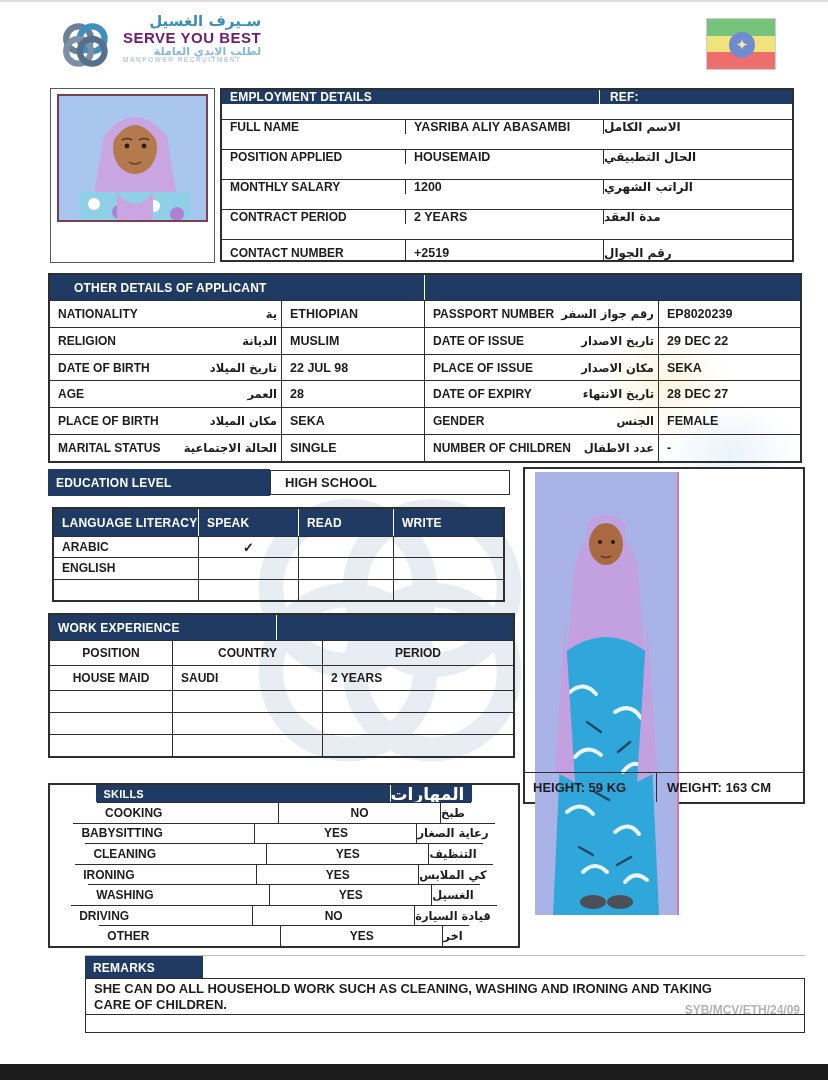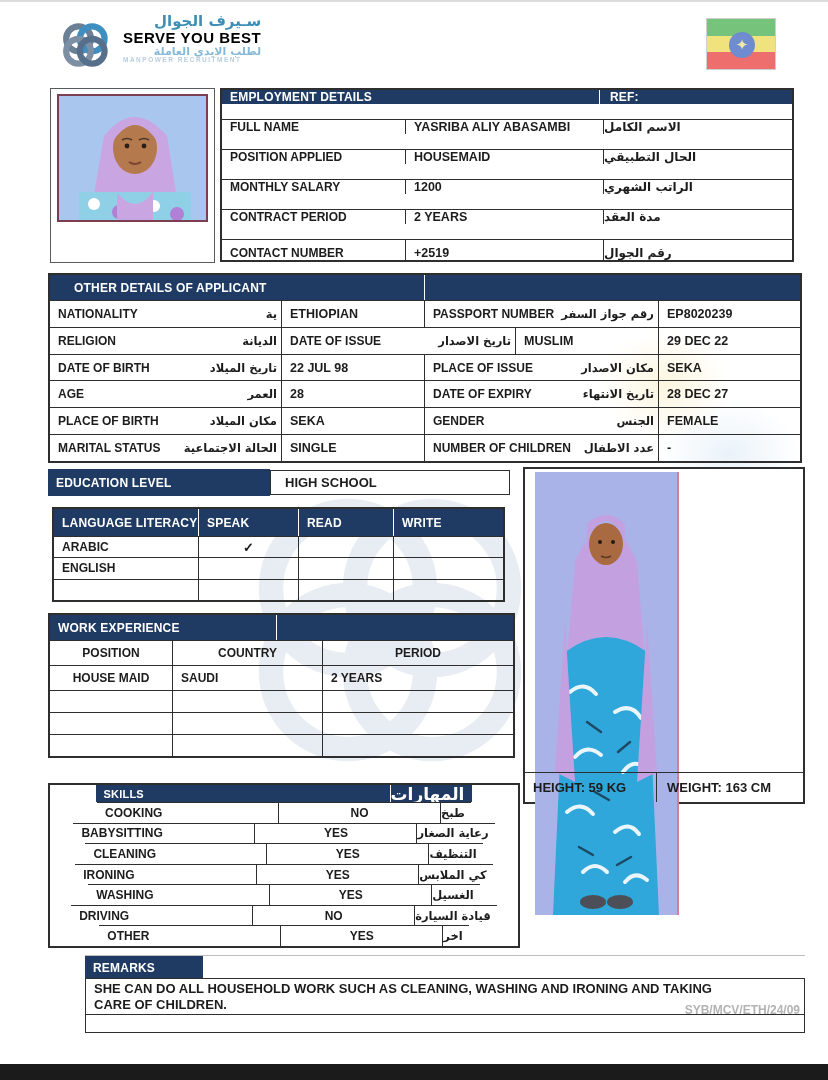--- a/index.html
+++ b/index.html
@@ -15,21 +15,21 @@
   .abs { position: absolute; }
   .navy { background: #1F3B63; color: #ffffff; }
 
   .page-top-line { position:absolute; left:0; top:0; width:828px; height:2px; background:#dcdcdc; }
   .bottom-bar { position:absolute; left:0; top:1064px; width:828px; height:16px; background:#1b1b1b; }
 
   
   .logo-wrap { position:absolute; left:55px; top:14px; display:flex; align-items:flex-start; }
   .logo-text { margin-left:6px; line-height:1.05; }
   .logo-ar { color:#3d8fb5; font-size:15px; font-weight:bold; letter-spacing:2px; }
-  .logo-en { color:#000000; font-size:15px; font-weight:bold; letter-spacing:.5px; }
+  .logo-en { color:#701a75; font-size:15px; font-weight:bold; letter-spacing:.5px; }
   .logo-tag-ar { color:#86b9d8; font-size:11px; font-weight:bold; }
   .logo-tag-en { color:#b9cedd; font-size:6.5px; font-weight:bold; letter-spacing:1.5px; }
 
   .flag { position:absolute; left:706px; top:18px; width:70px; height:52px; border:1px solid #cfcfcf; display:flex; flex-direction:column; }
   .flag .stripe { flex:1; }
   .flag .g { background:#76c47c; } .flag .y { background:#f0e27c; } .flag .r { background:#ee6d6d; }
   .flag .emblem { position:absolute; left:22px; top:13px; width:26px; height:26px; border-radius:50%;
      background:#6f8cd0; display:flex; align-items:center; justify-content:center; color:#f2e9a8; font-size:15px; }
 
   
@@ -142,21 +142,21 @@
     <svg width="62" height="62" viewBox="0 0 100 100">
       <g fill="none" stroke-width="10">
         <circle cx="38" cy="40" r="20" stroke="#6b7f95"></circle>
         <circle cx="60" cy="40" r="20" stroke="#3e8fbf"></circle>
         <circle cx="38" cy="60" r="20" stroke="#7d8fa3"></circle>
         <circle cx="60" cy="60" r="20" stroke="#5d7astroke" stroke-opacity="0"></circle>
         <circle cx="60" cy="60" r="20" stroke="#56708c"></circle>
       </g>
     </svg>
     <div class="logo-text">
-      <div class="logo-ar ar">سـيرف الجوال</div>
+      <div class="logo-ar ar">سـيرف الغسيل</div>
       <div class="logo-en">SERVE YOU BEST</div>
       <div class="logo-tag-ar ar">لطلب الايدي العاملة</div>
       <div class="logo-tag-en">MANPOWER RECRUITMENT</div>
     </div>
   </div>
 
   <div class="flag">
     <div class="stripe g"></div>
       <div class="stripe y"></div>
       <div class="stripe r"></div>
@@ -232,25 +232,25 @@
           <span class="lbl">PASSPORT NUMBER</span>
           <span class="ar ar-lab">رقم جواز السفر</span>
         </div>
       <div class="tcell c4 val">EP8020239</div>
     </div>
     <div class="trow">
       <div class="tcell c1">
           <span class="lbl">RELIGION</span>
           <span class="ar ar-lab">الديانة</span>
         </div>
+      <div class="tcell c2 val">MUSLIM</div>
       <div class="tcell c3">
           <span class="lbl">DATE OF ISSUE</span>
           <span class="ar ar-lab">تاريخ الاصدار</span>
         </div>
-      <div class="tcell c2 val">MUSLIM</div>
       <div class="tcell c4 val">29 DEC 22</div>
     </div>
     <div class="trow">
       <div class="tcell c1">
           <span class="lbl">DATE OF BIRTH</span>
           <span class="ar ar-lab">تاريخ الميلاد</span>
         </div>
       <div class="tcell c2 val">22 JUL 98</div>
       <div class="tcell c3">
           <span class="lbl">PLACE OF ISSUE</span>

